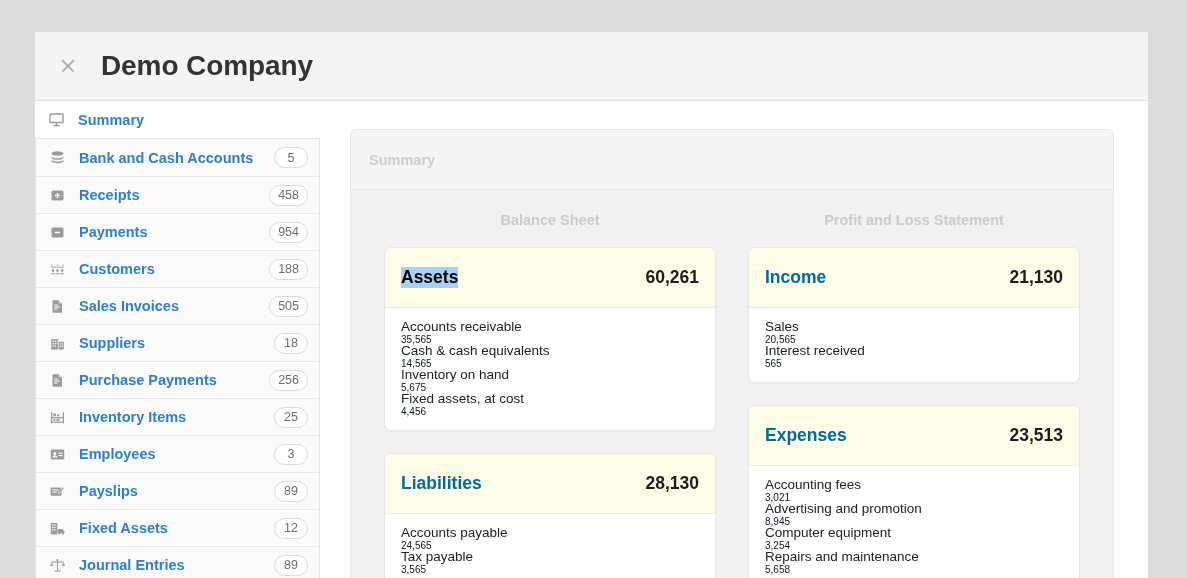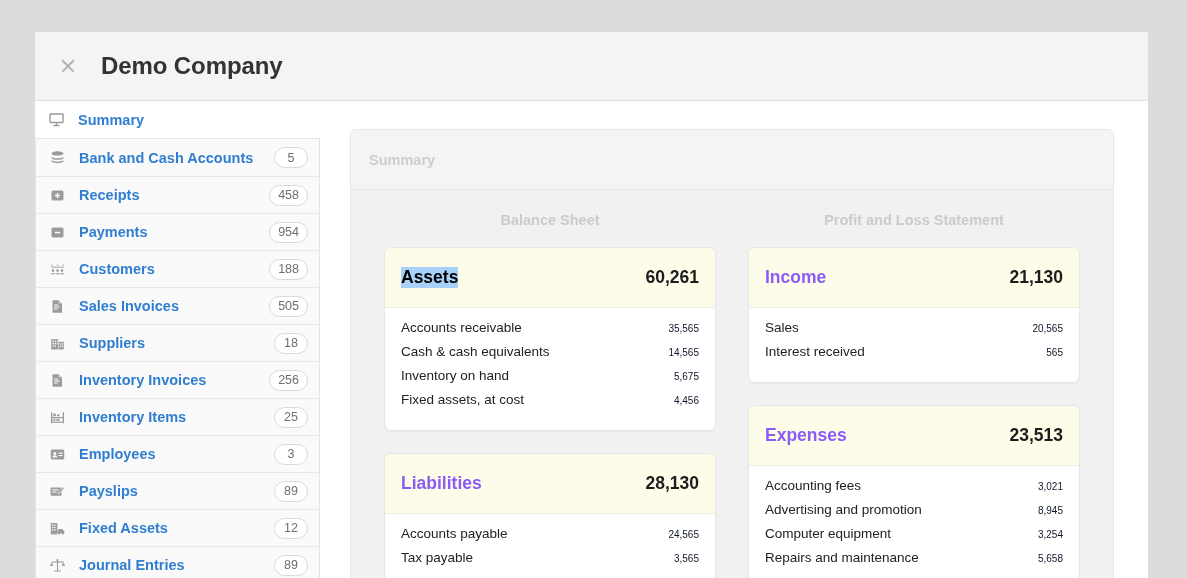--- a/index.html
+++ b/index.html
@@ -50,21 +50,21 @@
     top: 10px;
     width: 16px;
     height: 1.6px;
     background: #b0b0b0;
   }
   .close-icon::before { transform: rotate(45deg); }
   .close-icon::after  { transform: rotate(-45deg); }
 
   .window-title {
     margin-left: 22px;
-    font-size: 24px;
+    font-size: 28px;
     font-weight: bold;
     color: #333333;
     letter-spacing: -0.1px;
   }
 
   
   .body-split {
     display: flex;
     height: 491px;
     align-items: flex-start;
@@ -193,41 +193,42 @@
     align-items: center;
     justify-content: space-between;
     padding: 0 16px;
     height: 60px;
     text-align: right;
   }
 
   .acct-title {
     font-size: 17.5px;
     font-weight: bold;
-    color: #8b5cf6;
+    color: #0369a1;
   }
   .acct-title.selected {
     background: #a8d1fa;
     color: #000000;
   }
   .acct-total {
     font-size: 17.5px;
     font-weight: bold;
     color: #1d1d1d;
   }
 
   .acct-rows { padding: 12px 16px 14px 16px; }
 
   .acct-row {
     display: flex;
-    justify-content: space-between;
+    justify-content: center;
     align-items: baseline;
     height: 24px;
     font-size: 13.5px;
     color: #222222;
+    flex-direction: column;
   }
   .acct-row .amount {
     color: #0f172a;
     font-size: 10px;
   }
 </style>
 </head>
 <body>
 
 <div class="window">
@@ -346,21 +347,21 @@
         <div class="nav-row">
           <span class="nav-icon">
             <svg width="17" height="17" viewBox="0 0 17 17">
               <path d="M3.5 2.2h6.2l3.3 3.3v9.3H3.5z" fill="currentColor"></path>
               <path d="M9.7 2.2l3.3 3.3H9.7z" fill="#ffffff" opacity="0.55"></path>
               <rect x="5.2" y="6.6" width="4.2" height="1" fill="#ffffff"></rect>
               <rect x="5.2" y="8.6" width="5.6" height="1" fill="#ffffff"></rect>
               <rect x="5.2" y="10.6" width="3.2" height="1" fill="#ffffff"></rect>
             </svg>
           </span>
-          <span class="nav-label">Inventory Invoices</span>
+          <span class="nav-label">Purchase Payments</span>
           <span class="badge">256</span>
         </div>
 
         <div class="nav-row">
           <span class="nav-icon">
             <svg width="17" height="17" viewBox="0 0 17 17" fill="currentColor">
               <rect x="2" y="3.2" width="1.3" height="11"></rect>
               <rect x="13.7" y="3.2" width="1.3" height="11"></rect>
               <rect x="2" y="8" width="13" height="1.2"></rect>
               <rect x="2" y="12.6" width="13" height="1.2"></rect>

